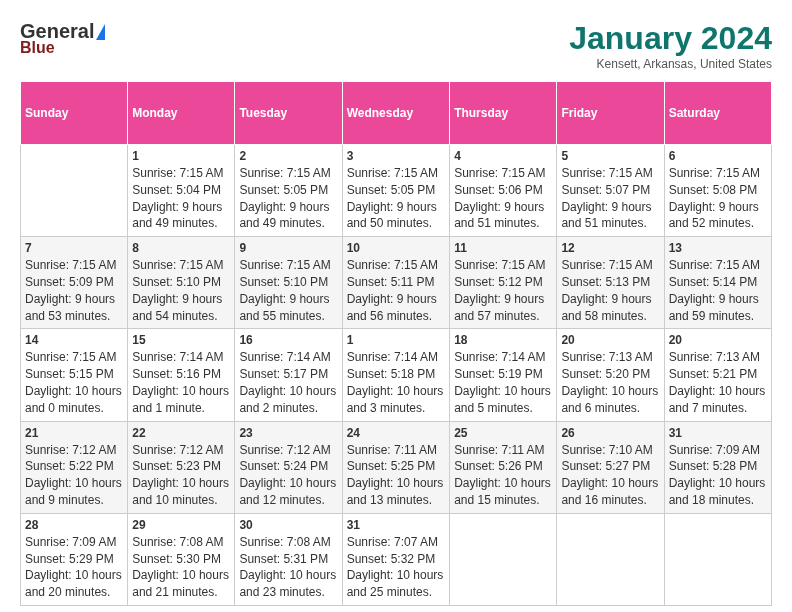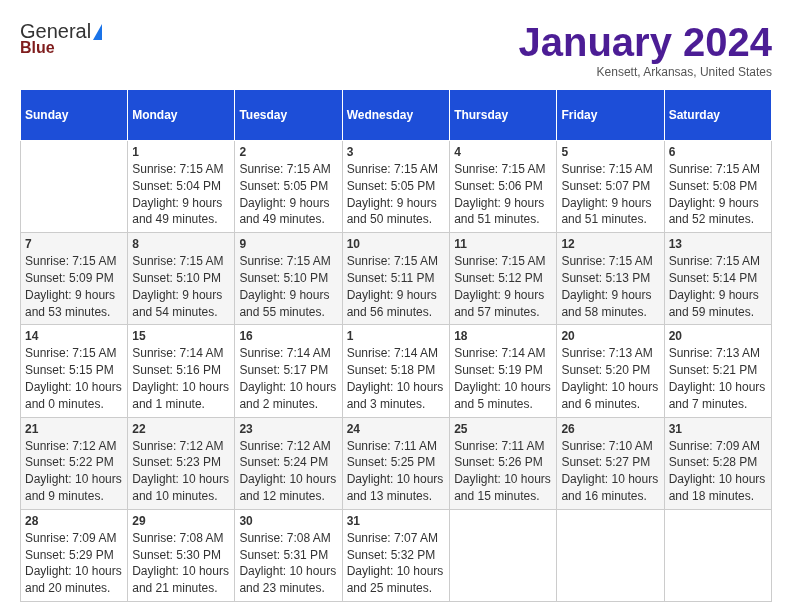--- a/index.html
+++ b/index.html
@@ -18,37 +18,37 @@
     }
     .logo {
       display: flex;
       flex-direction: column;
       align-items: flex-start;
     }
     .title-area {
       text-align: right;
     }
     .month-title {
-      font-size: 40px;
+      font-size: 32px;
       font-weight: bold;
-      color: #4c1d95;
+      color: #0f766e;
     }
     .location {
       font-size: 12px;
       color: #555;
     }
     .calendar-table {
       width: 100%;
       border-collapse: collapse;
       font-size: 11px;
     }
     .calendar-table th {
-      background: #1d4ed8;
+      background: #ec4899;
       color: #fff;
-      padding: 18px 4px;
+      padding: 24px 4px;
       text-align: left;
       font-size: 12px;
       border: 1px solid #fff;
     }
     .calendar-table td {
       border: 1px solid #ccc;
       vertical-align: top;
       padding: 4px;
       min-height: 80px;
       width: 108px;
@@ -71,21 +71,21 @@
     .empty-cell {
       background: #fff !important;
     }
   </style>
 </head>
 <body>
 
 <div class="header-area">
   <div class="logo">
     <div style="display:flex; align-items:center;">
-      <span style="font-size:20px;font-weight:normal;color:#333;">General</span>
+      <span style="font-size:20px;font-weight:bold;color:#333;">General</span>
       <span style="display:inline-block;width:0;height:0;border-left:9px solid transparent;border-bottom:16px solid #1a73e8;margin-left:2px;"></span>
     </div>
     <span style="font-size:16px;font-weight:bold;color:#7f1d1d;margin-top:-4px;">Blue</span>
   </div>
   <div class="title-area">
     <div class="month-title">January 2024</div>
     <div class="location">Kensett, Arkansas, United States</div>
   </div>
 </div>
 

